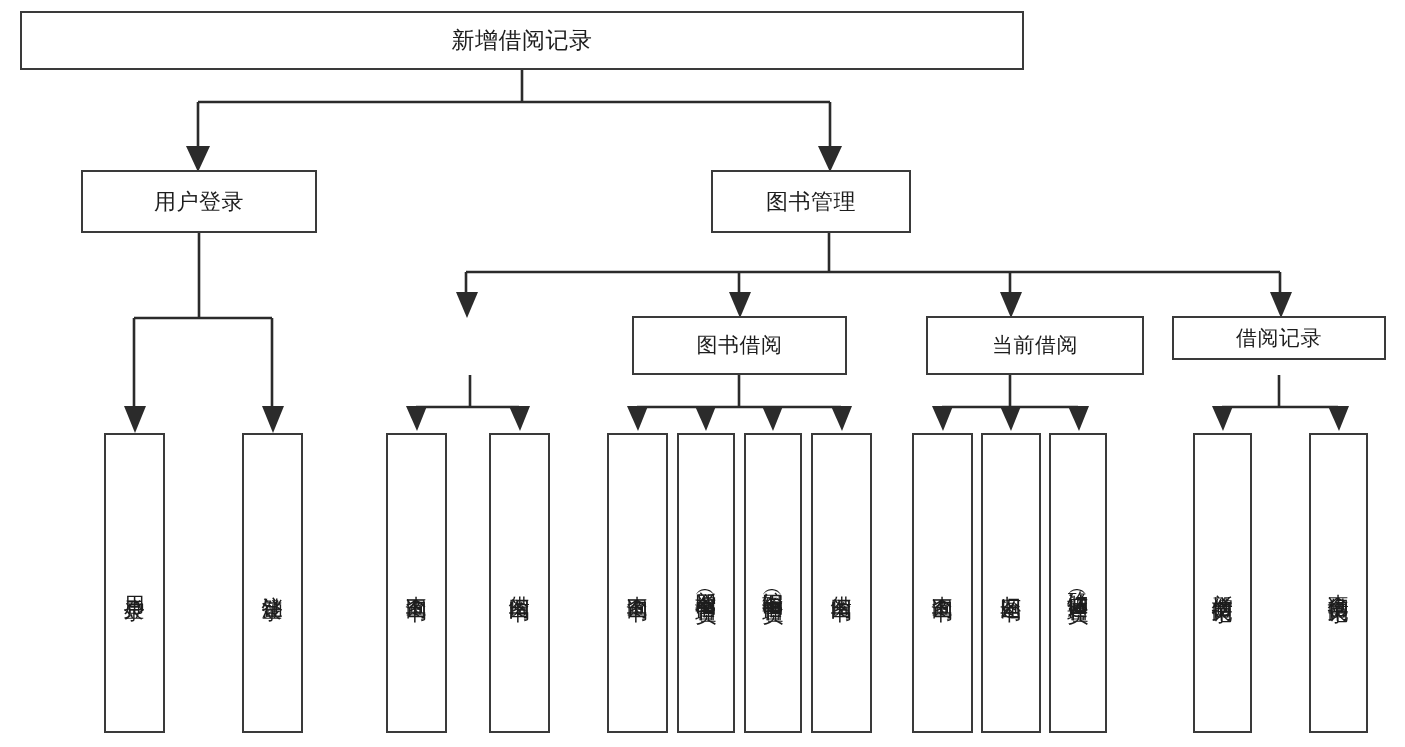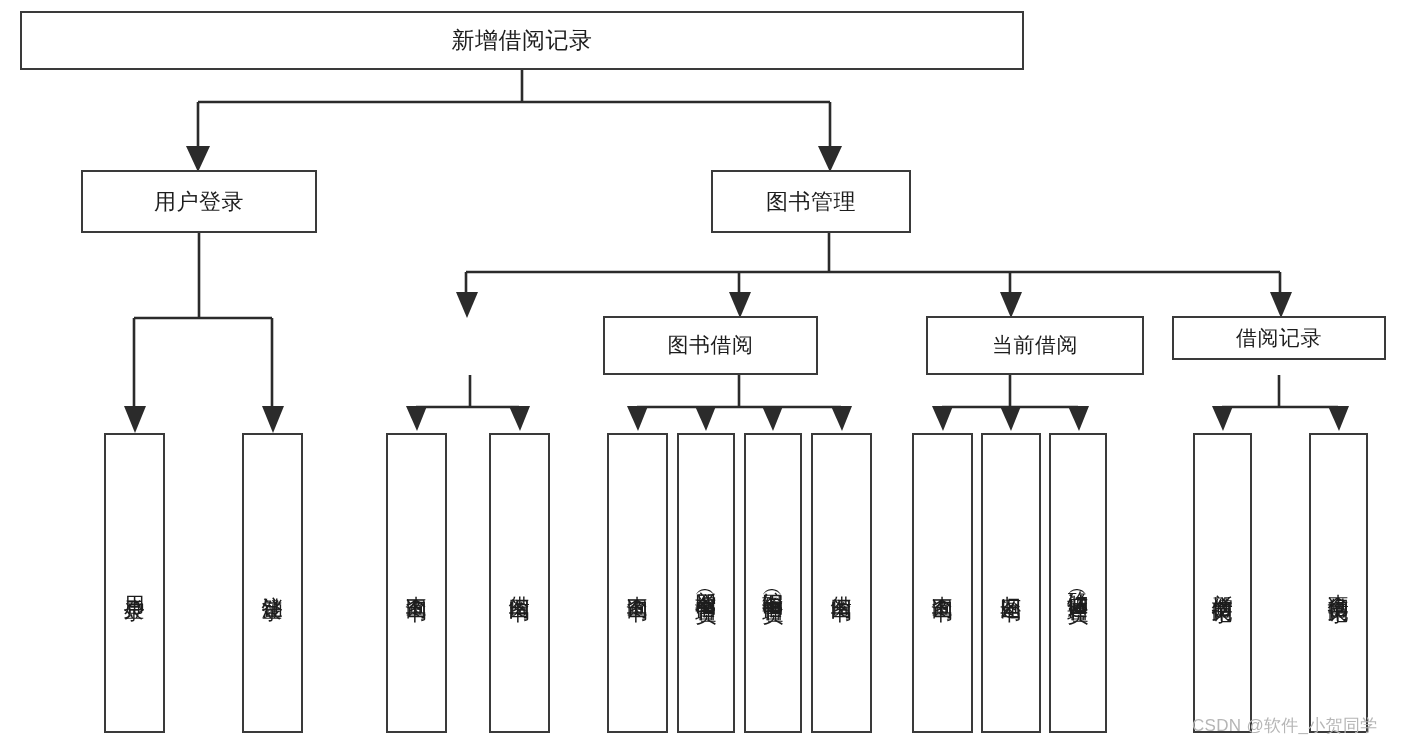--- a/index.html
+++ b/index.html
@@ -160,21 +160,21 @@
 
   <div class="node level-1" style="left:81px; top:170px; width:236px; height:63px;">
     <span class="node-label">用户登录</span>
   </div>
 
   <div class="node level-1" style="left:711px; top:170px; width:200px; height:63px;">
     <span class="node-label">图书管理</span>
   </div>
 
 
-  <div class="node level-2" style="left:603px; top:316px; width:215px; height:59px;align-items:center;">
+  <div class="node level-2" style="left:632px; top:316px; width:215px; height:59px;align-items:center;">
     <span class="node-label">图书借阅</span>
   </div>
 
   <div class="node level-2" style="left:902px; top:316px; width:218px; height:59px;margin-left:24px;">
     <span class="node-label">当前借阅</span>
   </div>
 
   <div class="node level-2" style="left:1172px; top:316px; width:214px; height:44px;">
     <span class="node-label">借阅记录</span>
   </div>
@@ -224,15 +224,14 @@
   </div>
 
   <div class="node leaf" style="left:1193px; top:433px; width:59px; height:300px;">
     <span class="node-label">新增借阅记录</span>
   </div>
 
   <div class="node leaf" style="left:1309px; top:433px; width:59px; height:300px;">
     <span class="node-label">查询借阅记录</span>
   </div>
 
-  <div class="watermark">CSDN @软件_小贺同学</div>
 
 </div>
 
 </body></html>

